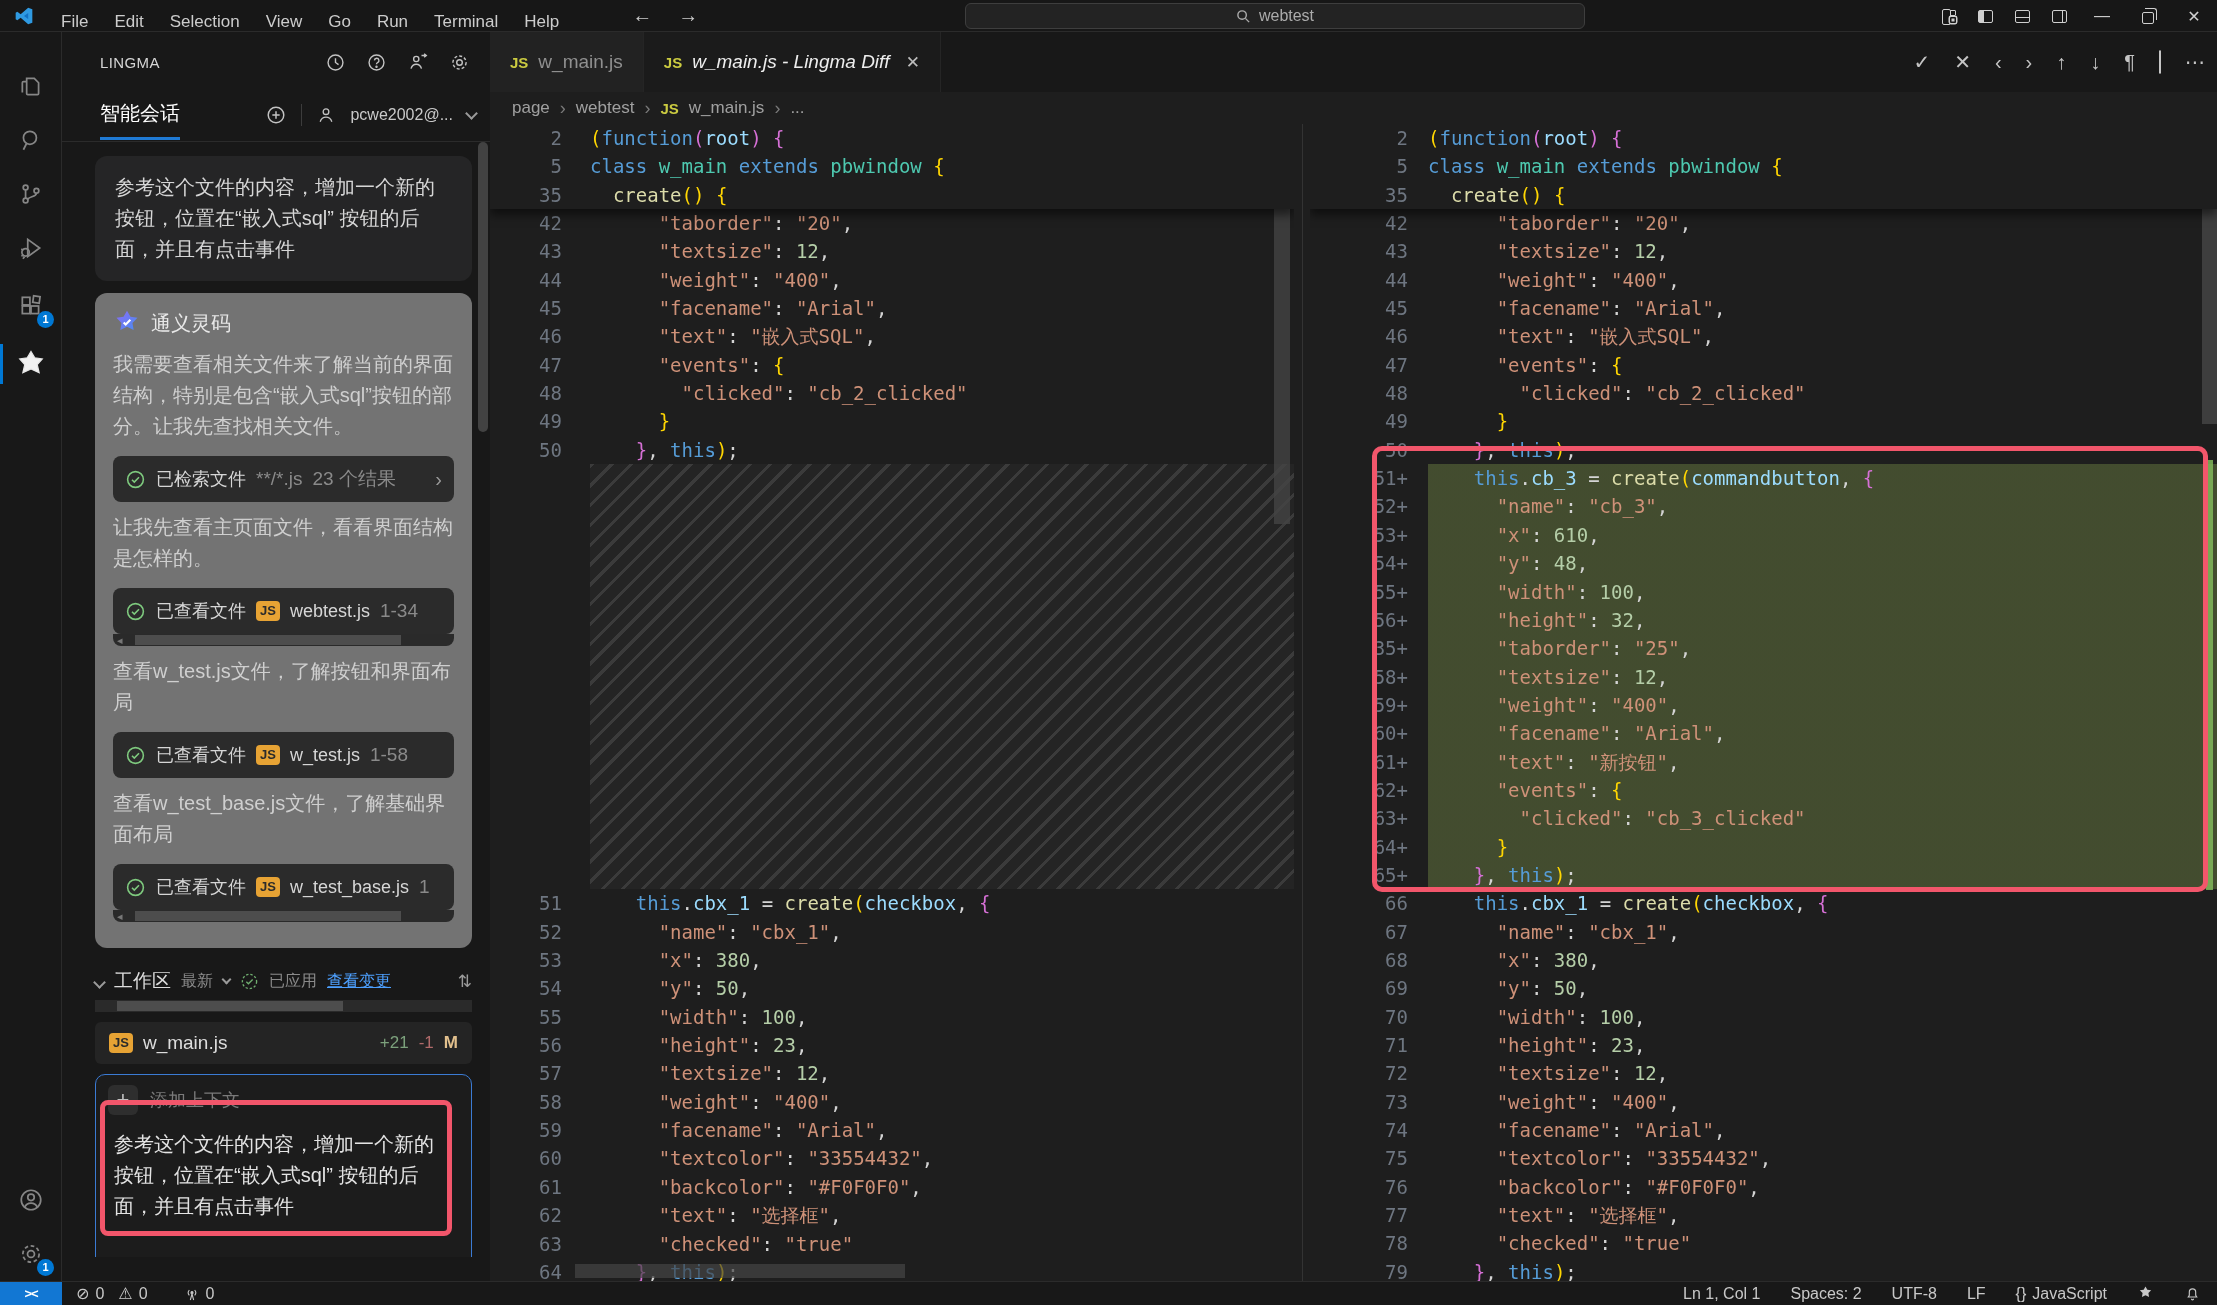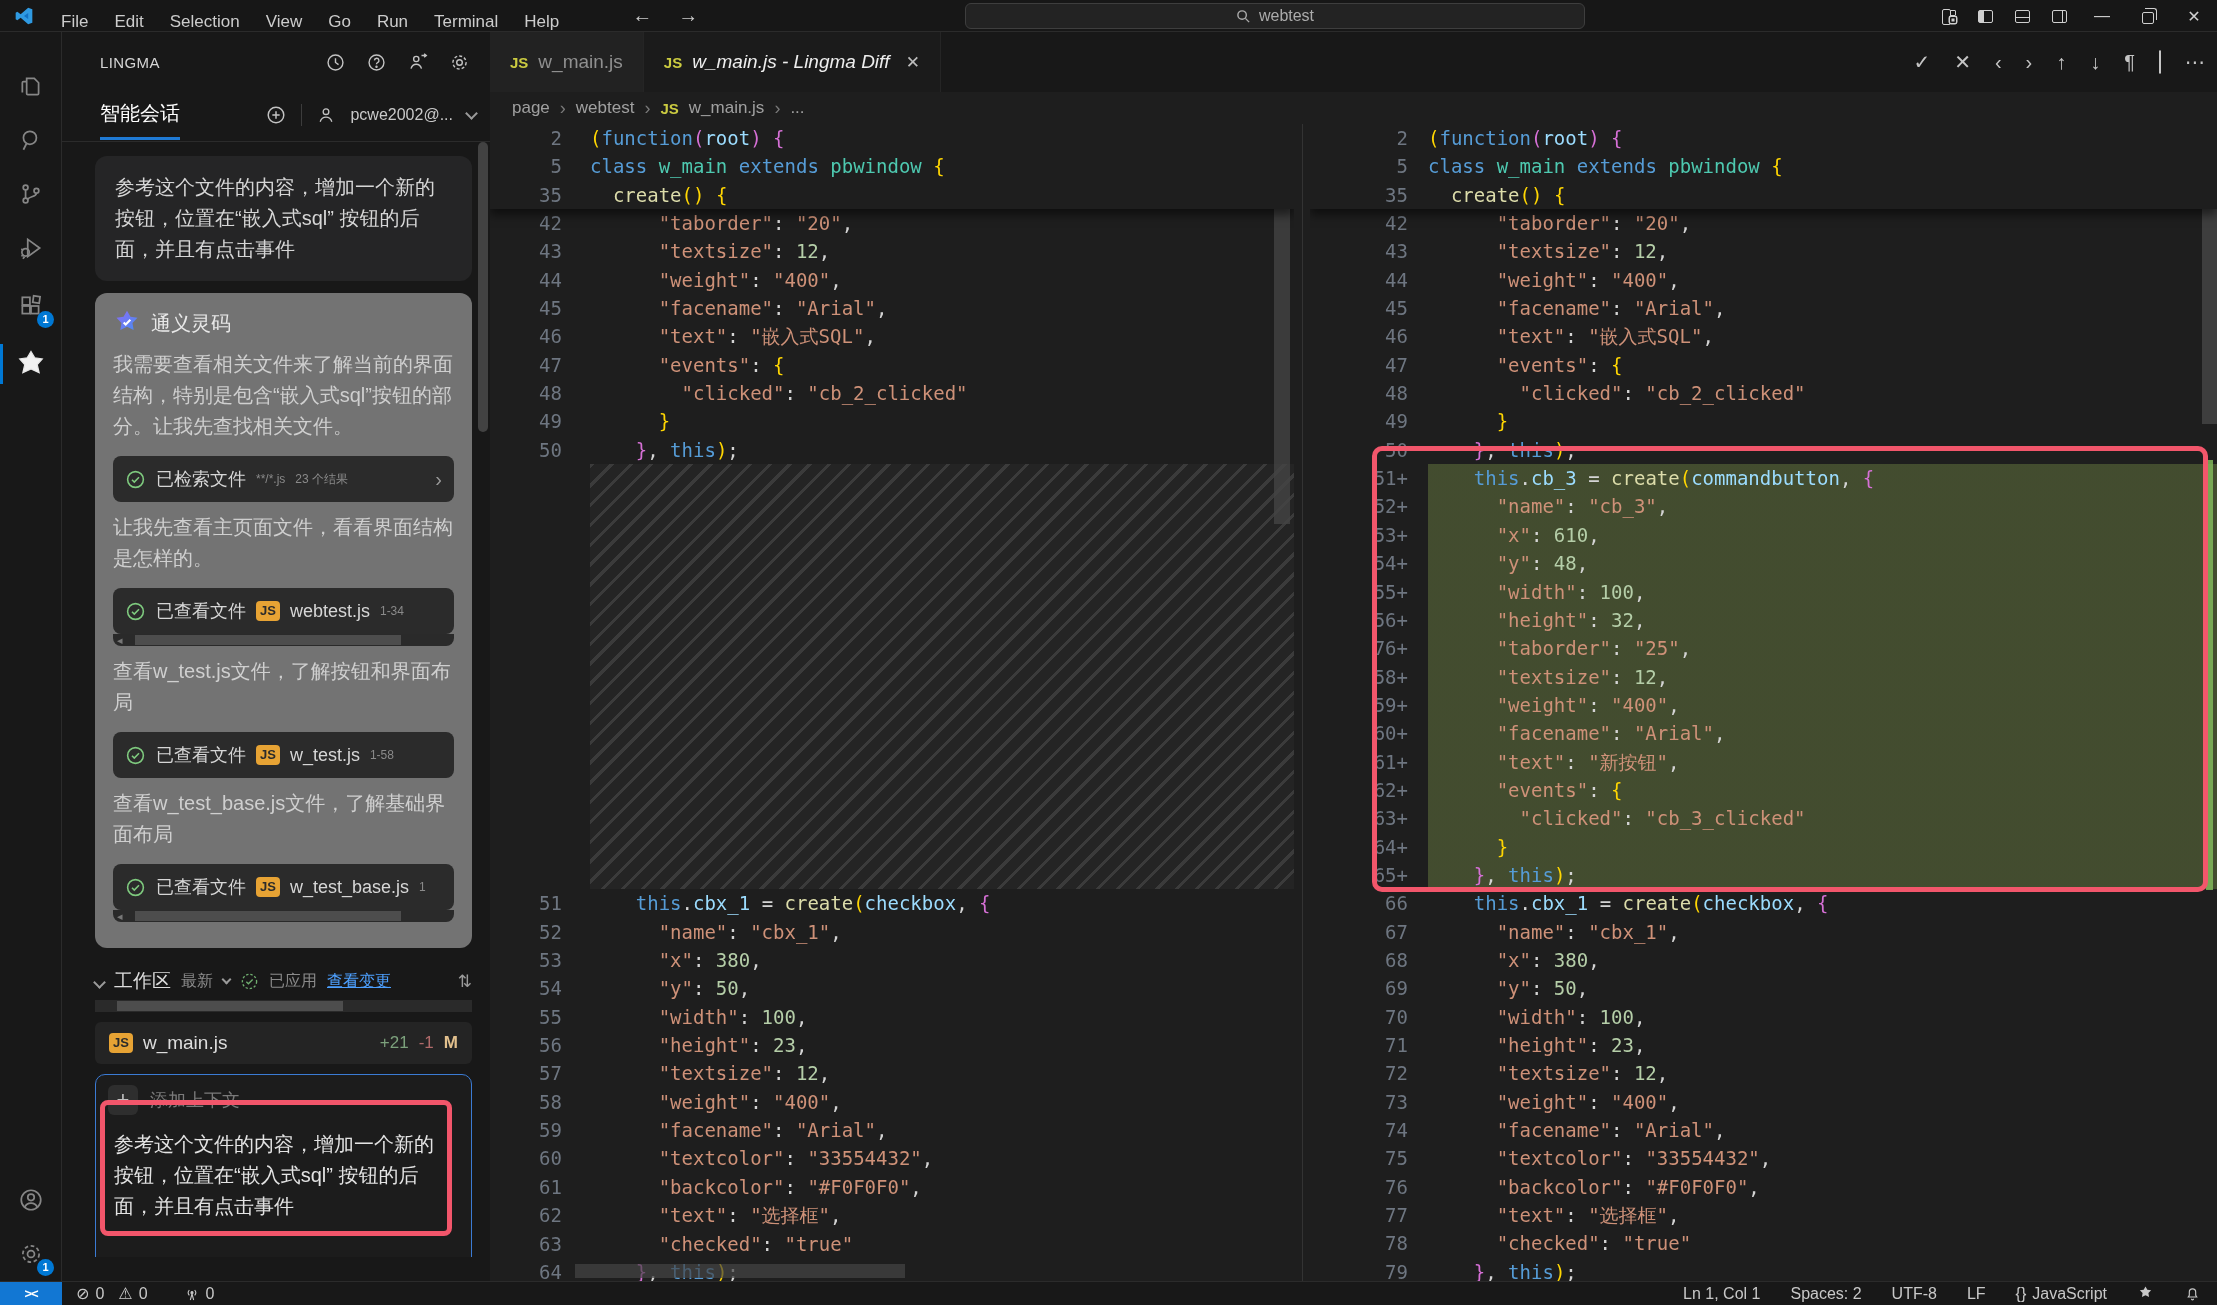--- a/index.html
+++ b/index.html
@@ -47,21 +47,21 @@
   .chev-down { width:9px; height:9px; border-right:2px solid #9a9a9a; border-bottom:2px solid #9a9a9a; transform:rotate(45deg); margin-top:-4px; }
 
   .sb-content { position:absolute; left:0; top:110px; width:428px; bottom:24px; padding:14px 18px 0 33px; overflow:hidden; }
   .bubble { background:#252526; border-radius:12px; padding:16px 20px; font-size:20px; line-height:31px; color:#d6d6d6; }
   .ai-card { background:#737373; border-radius:12px; padding:16px 18px; margin-top:12px; }
   .ai-head { display:flex; align-items:center; gap:10px; margin-bottom:12px; }
   .ai-name { font-size:20px; color:#e8e8e8; }
   .ai-para { font-size:20px; line-height:31px; color:#cfcfcf; margin:10px 0 14px 0; }
   .step-card { background:#2b2b2b; border-radius:8px; height:46px; display:flex; align-items:center; gap:10px; padding:0 12px; margin:8px 0; overflow:hidden; white-space:nowrap; }
   .step-label { font-size:18px; color:#d6d6d6; }
-  .step-dim { font-size:12px; color:#8a8a8a; }
+  .step-dim { font-size:19px; color:#8a8a8a; }
   .step-chev { margin-left:auto; color:#9a9a9a; font-size:20px; }
   .jsbadge { display:inline-block; background:#e7a334; color:#2b2b2b; font-weight:bold; font-size:13px; padding:0 4px; height:20px; line-height:20px; border-radius:4px; font-family:"Liberation Sans",sans-serif; }
   .hscroll { height:12px; background:#2a2a2a; border-radius:0 0 8px 8px; margin:-8px 0 10px 0; position:relative; }
   .hscroll .thumb { position:absolute; left:22px; top:1px; height:10px; width:78%; background:#4d4d4d; }
   .hscroll .arr { position:absolute; left:4px; top:0; color:#777; font-size:11px; line-height:12px; }
 
   .ws-header { display:flex; align-items:center; gap:10px; margin-top:14px; height:38px; white-space:nowrap; }
   .ws-title { font-size:19px; color:#dddddd; }
   .ws-dim { font-size:16px; color:#8a8a8a; }
   .ws-link { font-size:16px; color:#4da0ff; text-decoration:underline; }
@@ -470,21 +470,21 @@
       <div class="crow"><span class="ln">47</span><span><span class="tk-pl">      </span><span class="tk-st">"events"</span><span class="tk-pl">: </span><span class="tk-b1">{</span></span></div>
       <div class="crow"><span class="ln">48</span><span><span class="tk-pl">        </span><span class="tk-st">"clicked"</span><span class="tk-pl">: </span><span class="tk-st">"cb_2_clicked"</span></span></div>
       <div class="crow"><span class="ln">49</span><span><span class="tk-pl">      </span><span class="tk-b1">}</span></span></div>
       <div class="crow"><span class="ln">50</span><span><span class="tk-pl">    </span><span class="tk-b2">}</span><span class="tk-pl">, </span><span class="tk-kw">this</span><span class="tk-b1">)</span><span class="tk-pl">;</span></span></div>
       <div class="crow add"><span class="ln">51+</span><span><span class="tk-pl">    </span><span class="tk-kw">this</span><span class="tk-pl">.</span><span class="tk-vr">cb_3</span><span class="tk-pl"> = </span><span class="tk-fn">create</span><span class="tk-b1">(</span><span class="tk-vr">commandbutton</span><span class="tk-pl">, </span><span class="tk-b2">{</span></span></div>
       <div class="crow add"><span class="ln">52+</span><span><span class="tk-pl">      </span><span class="tk-st">"name"</span><span class="tk-pl">: </span><span class="tk-st">"cb_3"</span><span class="tk-pl">,</span></span></div>
       <div class="crow add"><span class="ln">53+</span><span><span class="tk-pl">      </span><span class="tk-st">"x"</span><span class="tk-pl">: </span><span class="tk-nm">610</span><span class="tk-pl">,</span></span></div>
       <div class="crow add"><span class="ln">54+</span><span><span class="tk-pl">      </span><span class="tk-st">"y"</span><span class="tk-pl">: </span><span class="tk-nm">48</span><span class="tk-pl">,</span></span></div>
       <div class="crow add"><span class="ln">55+</span><span><span class="tk-pl">      </span><span class="tk-st">"width"</span><span class="tk-pl">: </span><span class="tk-nm">100</span><span class="tk-pl">,</span></span></div>
       <div class="crow add"><span class="ln">56+</span><span><span class="tk-pl">      </span><span class="tk-st">"height"</span><span class="tk-pl">: </span><span class="tk-nm">32</span><span class="tk-pl">,</span></span></div>
-      <div class="crow add"><span class="ln">76+</span><span><span class="tk-pl">      </span><span class="tk-st">"taborder"</span><span class="tk-pl">: </span><span class="tk-st">"25"</span><span class="tk-pl">,</span></span></div>
+      <div class="crow add"><span class="ln">35+</span><span><span class="tk-pl">      </span><span class="tk-st">"taborder"</span><span class="tk-pl">: </span><span class="tk-st">"25"</span><span class="tk-pl">,</span></span></div>
       <div class="crow add"><span class="ln">58+</span><span><span class="tk-pl">      </span><span class="tk-st">"textsize"</span><span class="tk-pl">: </span><span class="tk-nm">12</span><span class="tk-pl">,</span></span></div>
       <div class="crow add"><span class="ln">59+</span><span><span class="tk-pl">      </span><span class="tk-st">"weight"</span><span class="tk-pl">: </span><span class="tk-st">"400"</span><span class="tk-pl">,</span></span></div>
       <div class="crow add"><span class="ln">60+</span><span><span class="tk-pl">      </span><span class="tk-st">"facename"</span><span class="tk-pl">: </span><span class="tk-st">"Arial"</span><span class="tk-pl">,</span></span></div>
       <div class="crow add"><span class="ln">61+</span><span><span class="tk-pl">      </span><span class="tk-st">"text"</span><span class="tk-pl">: </span><span class="tk-st">"新按钮"</span><span class="tk-pl">,</span></span></div>
       <div class="crow add"><span class="ln">62+</span><span><span class="tk-pl">      </span><span class="tk-st">"events"</span><span class="tk-pl">: </span><span class="tk-b1">{</span></span></div>
       <div class="crow add"><span class="ln">63+</span><span><span class="tk-pl">        </span><span class="tk-st">"clicked"</span><span class="tk-pl">: </span><span class="tk-st">"cb_3_clicked"</span></span></div>
       <div class="crow add"><span class="ln">64+</span><span><span class="tk-pl">      </span><span class="tk-b1">}</span></span></div>
       <div class="crow add"><span class="ln">65+</span><span><span class="tk-pl">    </span><span class="tk-b2">}</span><span class="tk-pl">, </span><span class="tk-kw">this</span><span class="tk-b1">)</span><span class="tk-pl">;</span></span></div>
       <div class="crow"><span class="ln">66</span><span><span class="tk-pl">    </span><span class="tk-kw">this</span><span class="tk-pl">.</span><span class="tk-vr">cbx_1</span><span class="tk-pl"> = </span><span class="tk-fn">create</span><span class="tk-b1">(</span><span class="tk-vr">checkbox</span><span class="tk-pl">, </span><span class="tk-b2">{</span></span></div>
       <div class="crow"><span class="ln">67</span><span><span class="tk-pl">      </span><span class="tk-st">"name"</span><span class="tk-pl">: </span><span class="tk-st">"cbx_1"</span><span class="tk-pl">,</span></span></div>

